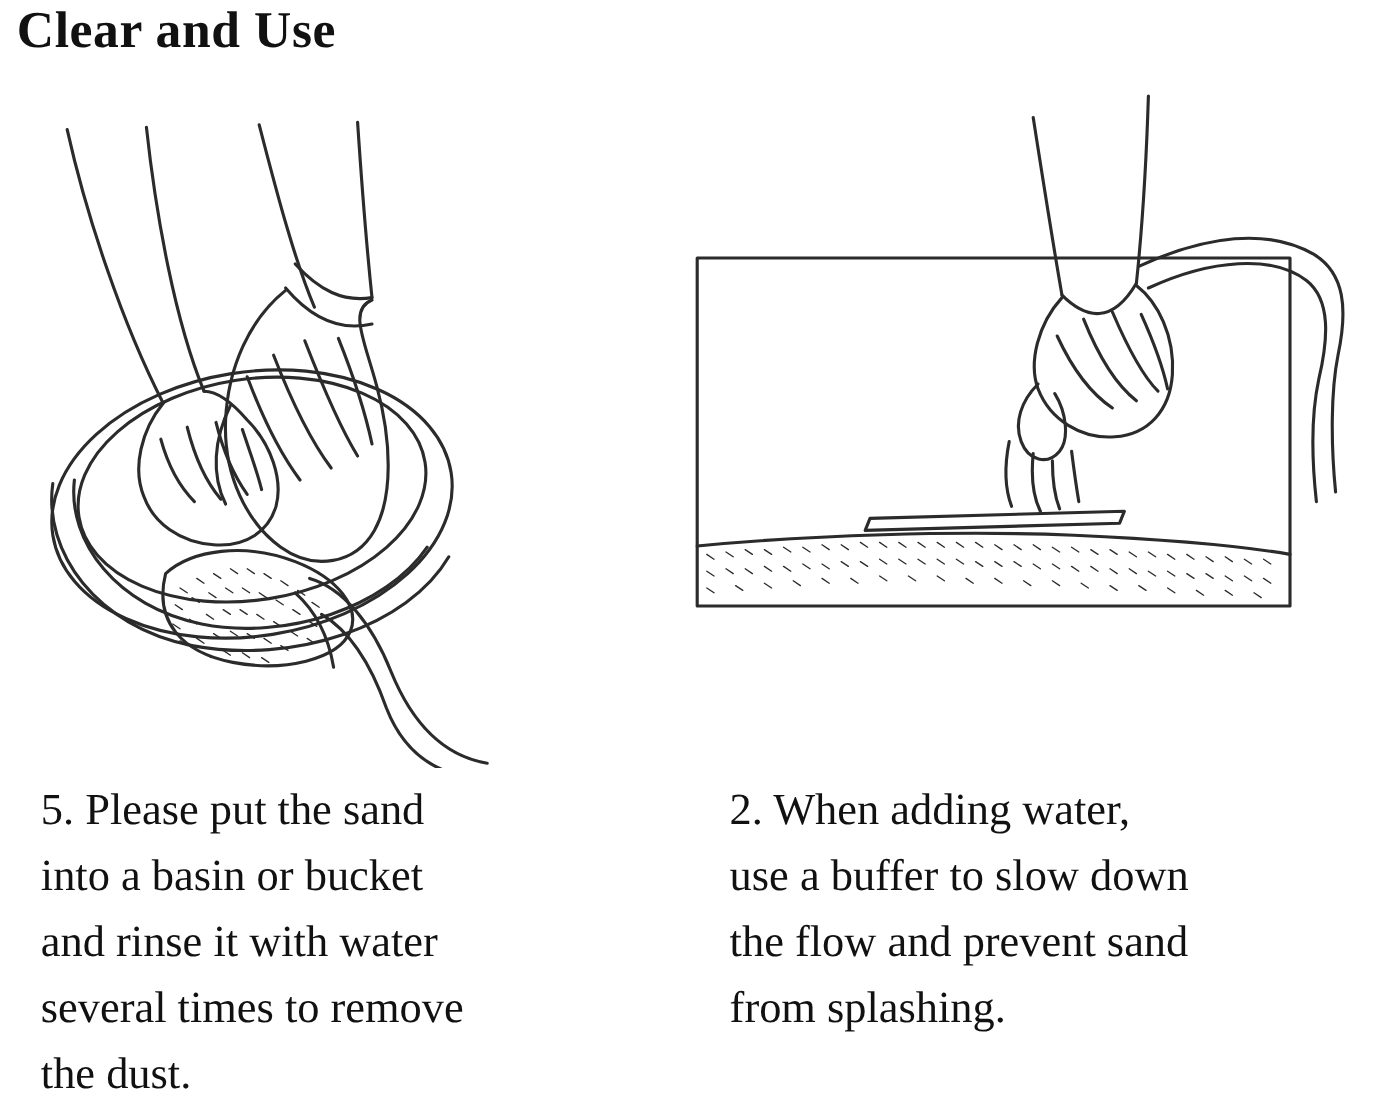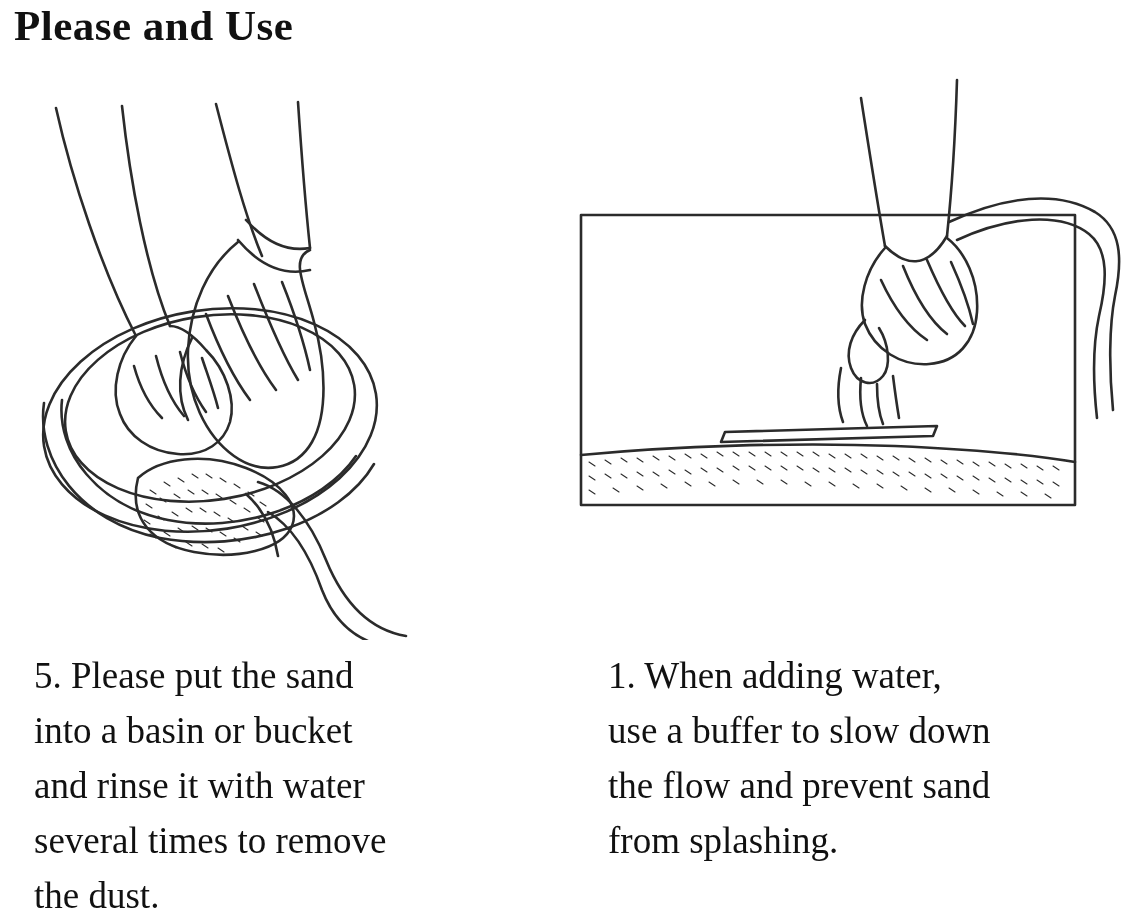--- a/index.html
+++ b/index.html
@@ -64,21 +64,21 @@
     white-space: pre-line;
   }
   .caption-left { left: 34px; width: 520px; }
   .caption-right { left: 608px; width: 520px; }
 </style>
 </head>
 <body>
 
 <div class="page">
 
-  <div class="title">Please and Use</div>
+  <div class="title">Clear and Use</div>
 
   <div class="panels">
 
     <div class="panel panel-left">
       <svg width="560" height="570" viewBox="0 0 560 570" fill="none" stroke="#2b2b2b" stroke-width="2.6" stroke-linecap="round" stroke-linejoin="round">
 
         <ellipse cx="200" cy="350" rx="168" ry="110" transform="rotate(-9 200 350)"></ellipse>
 
         <ellipse cx="200" cy="338" rx="146" ry="92" transform="rotate(-9 200 338)"></ellipse>
 
@@ -189,19 +189,19 @@
       </svg>
     </div>
   </div>
 
   <div class="captions">
     <div class="caption caption-left">5. Please put the sand
 into a basin or bucket
 and rinse it with water
 several times to remove
 the dust.</div>
-    <div class="caption caption-right">1. When adding water,
+    <div class="caption caption-right">2. When adding water,
 use a buffer to slow down
 the flow and prevent sand
 from splashing.</div>
   </div>
 
 </div>
 
 </body></html>

